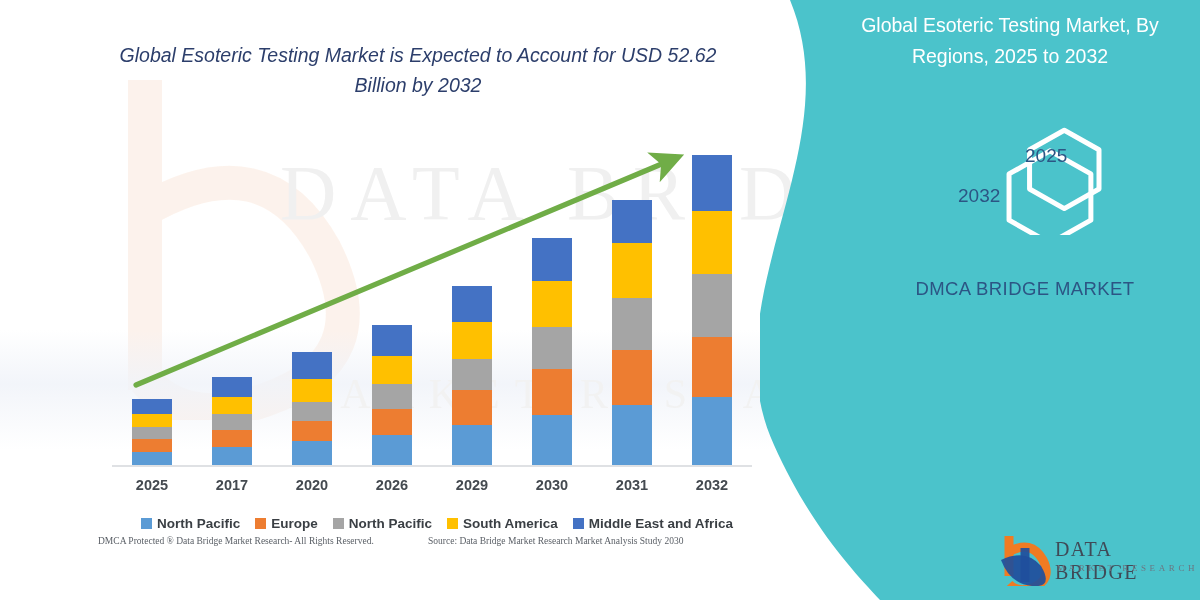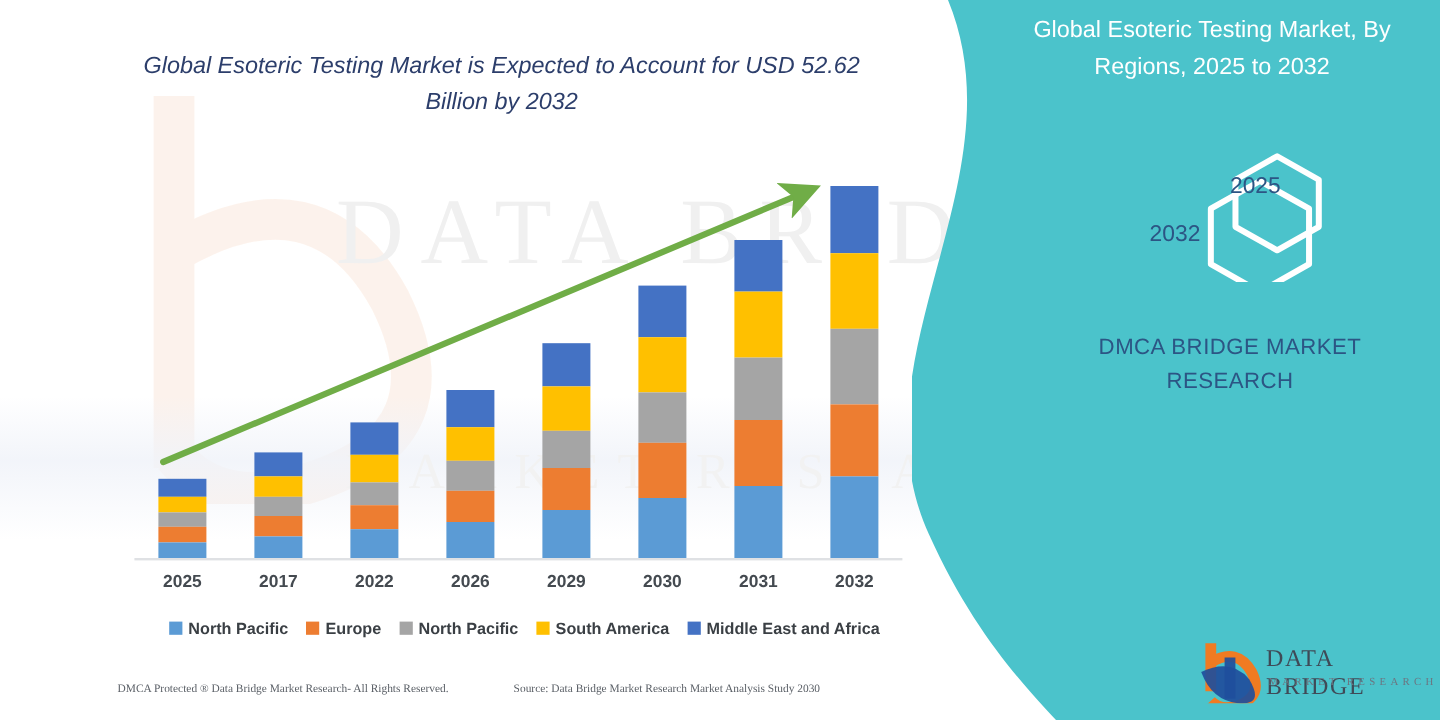--- a/index.html
+++ b/index.html
@@ -54,21 +54,21 @@
   
   .legend{
     position:absolute;left:112px;top:513px;width:650px;height:20px;
     display:flex;align-items:center;justify-content:center;gap:15px;
   }
   .legend-item{display:flex;align-items:center;gap:5px;}
   .legend-swatch{width:11px;height:11px;display:block;}
   .legend-label{font-size:13.5px;font-weight:bold;color:#3a3f44;white-space:nowrap;}
 
   
-  .footer{position:absolute;left:0;top:566px;width:800px;height:24px;}
+  .footer{position:absolute;left:0;top:532px;width:800px;height:24px;}
   .footer span{
     position:absolute;font-family:"Liberation Serif", serif;
     font-size:9.5px;color:#5b6067;white-space:nowrap;
   }
   .f-dmca{left:98px;top:4px;}
   .f-src{left:428px;top:4px;}
 
   
   .teal{position:absolute;right:0;top:0;width:440px;height:600px;}
   .teal-title{
@@ -168,21 +168,21 @@
           <div class="seg" style="height: 56px; background: rgb(68, 114, 196);"></div>
           <div class="seg" style="height: 63px; background: rgb(255, 192, 0);"></div>
           <div class="seg" style="height: 63px; background: rgb(165, 165, 165);"></div>
           <div class="seg" style="height: 60px; background: rgb(237, 125, 49);"></div>
           <div class="seg" style="height: 68px; background: rgb(91, 155, 213);"></div>
         </div>
       </div>
     <div id="xlabels">
         <div class="xlabel" style="left: 112px;">2025</div>
         <div class="xlabel" style="left: 192px;">2017</div>
-        <div class="xlabel" style="left: 272px;">2022</div>
+        <div class="xlabel" style="left: 272px;">2020</div>
         <div class="xlabel" style="left: 352px;">2026</div>
         <div class="xlabel" style="left: 432px;">2029</div>
         <div class="xlabel" style="left: 512px;">2030</div>
         <div class="xlabel" style="left: 592px;">2031</div>
         <div class="xlabel" style="left: 672px;">2032</div>
       </div>
 
     <svg class="arrow" viewBox="0 0 800 600">
       <defs>
         <marker id="ah" markerWidth="7" markerHeight="7" refX="2.2" refY="3.1" orient="auto">
@@ -231,21 +231,20 @@
     <svg viewBox="0 0 200 130" width="200" height="130">
       <polygon points="100,30 131,47.5 131,82.5 100,100 69,82.5 69,47.5" transform="translate(-39,30) scale(1.32) translate(28,-18)" fill="none" stroke="#ffffff" stroke-width="5" stroke-linejoin="round" vector-effect="non-scaling-stroke"></polygon>
       <polygon points="100,30 131,47.5 131,82.5 100,100 69,82.5 69,47.5" transform="translate(39,-14) scale(1.12) translate(-6,5)" fill="none" stroke="#ffffff" stroke-width="5" stroke-linejoin="round" vector-effect="non-scaling-stroke"></polygon>
     </svg>
     <div class="hex-label hex-2032">2032</div>
     <div class="hex-label hex-2025">2025</div>
   </div>
 
   <div class="dbmr">
     <div>DMCA BRIDGE MARKET</div>
-    <div>RESEARCH</div>
   </div>
 
   <svg class="logo" viewBox="0 0 200 56">
     <path d="M14 6 L14 46" stroke="#F07B22" stroke-width="9" fill="none"></path>
     <path d="M14 22 q22 -13 34 8 q10 20 -11 28 q-15 5 -23 -4" stroke="#F07B22" stroke-width="9" fill="none"></path>
     <path d="M6 30 q25 -12 40 6 q13 22 -9 20 q-22 -2 -31 -26" fill="#1F4E9C" opacity=".92"></path>
     <path d="M30 18 L30 52" stroke="#1F4E9C" stroke-width="9" fill="none" opacity=".92"></path>
   </svg>
   <div class="logo-t1">DATA BRIDGE</div>
   <div class="logo-t2">MARKET RESEARCH</div>

